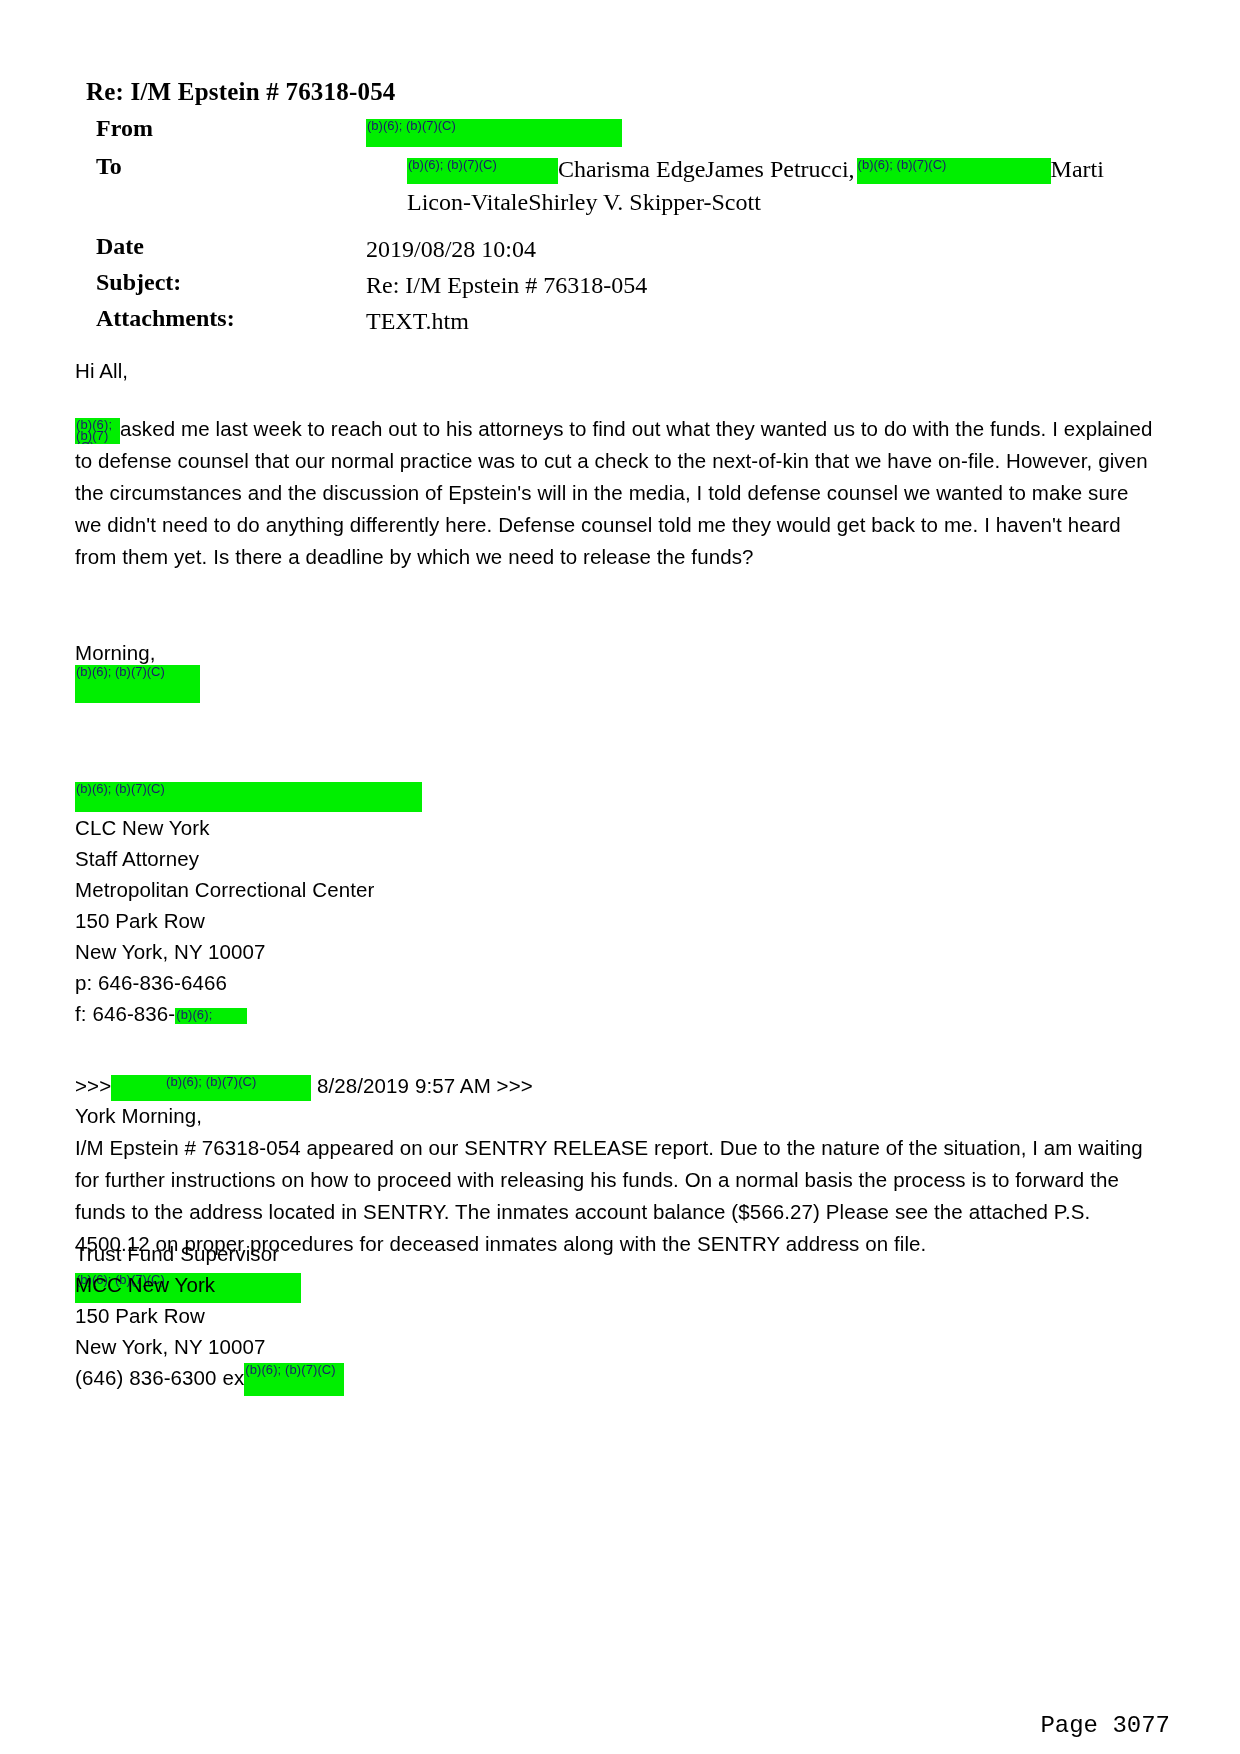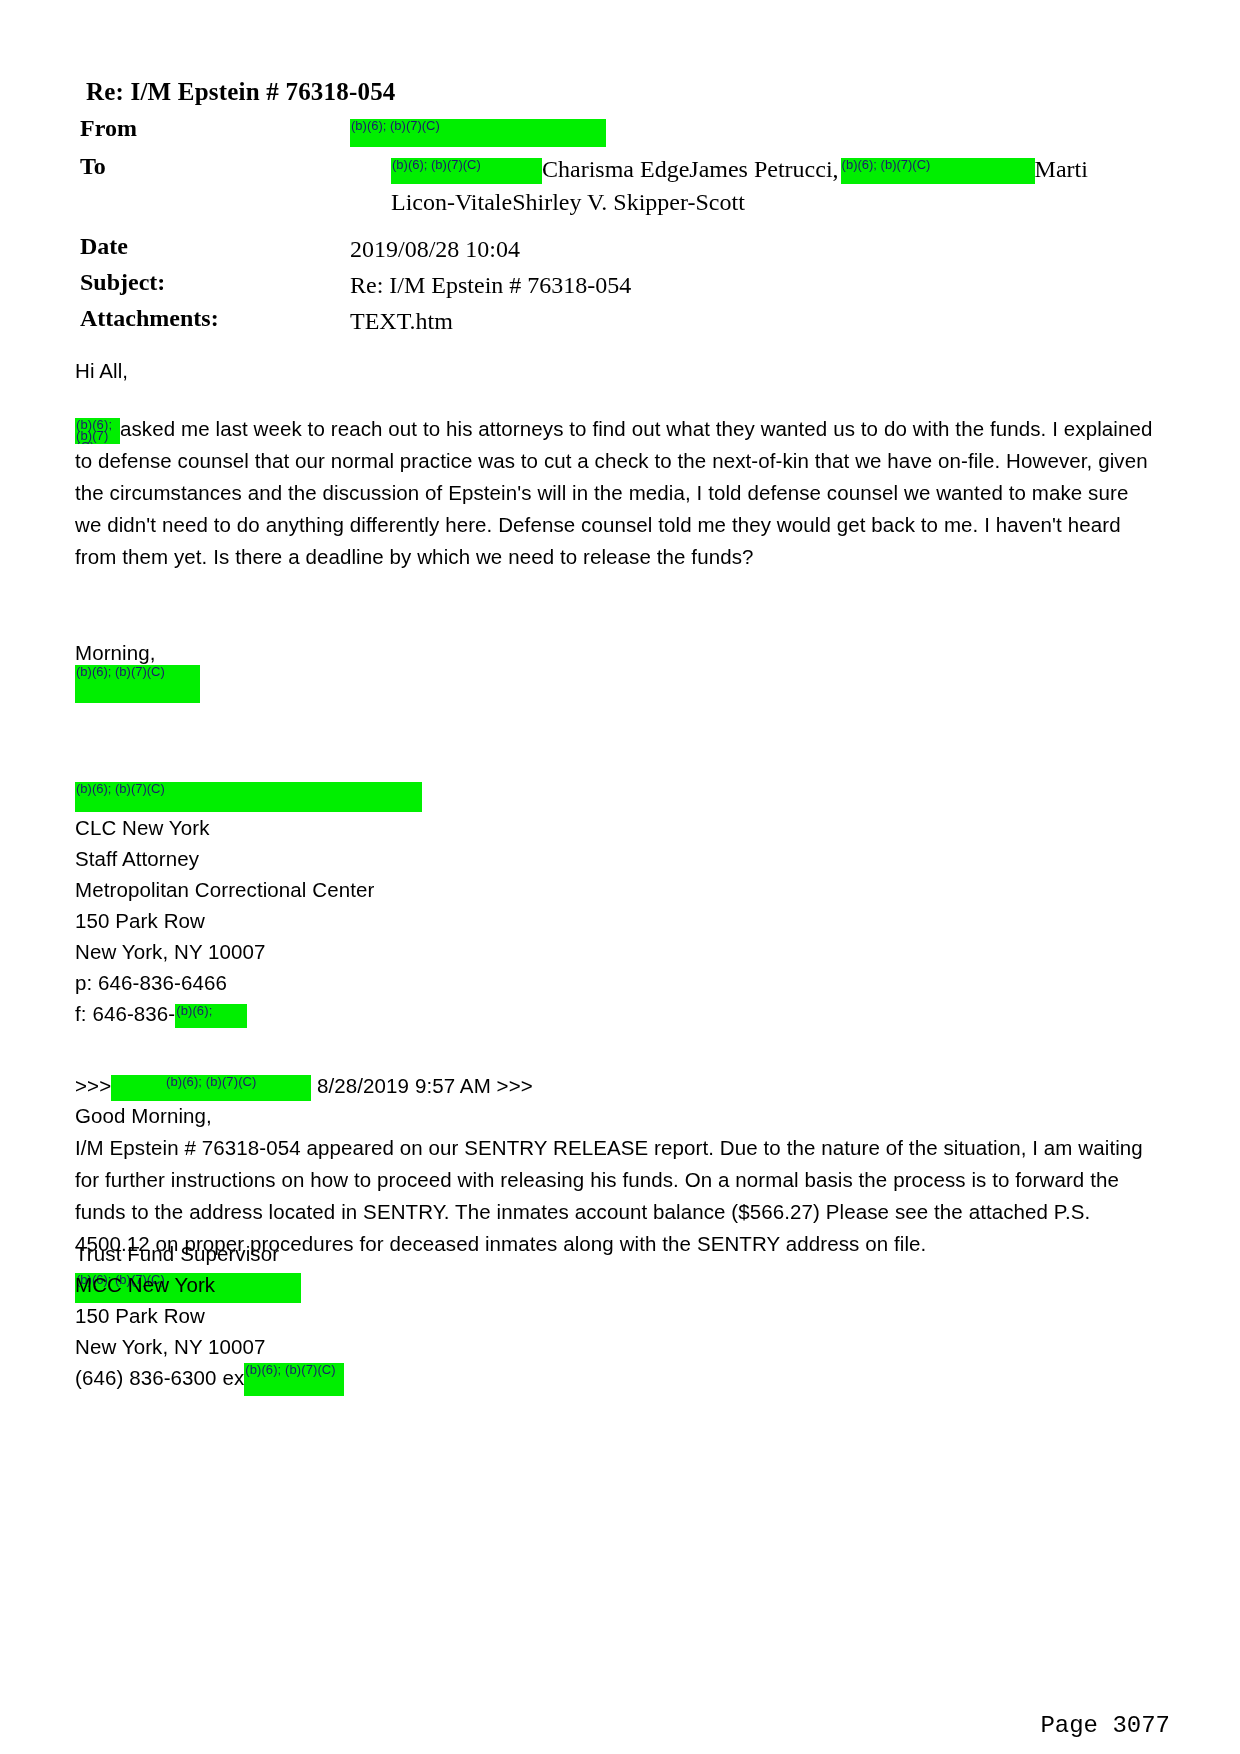--- a/index.html
+++ b/index.html
@@ -28,21 +28,21 @@
     left: 86px;
     top: 78px;
     font-family: "Liberation Serif", serif;
     font-weight: bold;
     font-size: 25px;
     letter-spacing: 0.2px;
   }
 
   .hdr-table {
     position: absolute;
-    left: 80px;
+    left: 96px;
     top: 113px;
     width: 1070px;
     font-family: "Liberation Serif", serif;
     font-size: 24px;
   }
   .hdr-row {
     display: flex;
     align-items: flex-start;
     min-height: 36px;
   }
@@ -173,31 +173,31 @@
   </div>
 
   <div class="body-text" id="sig1-block">
     <div>CLC New York</div>
     <div>Staff Attorney</div>
     <div>Metropolitan Correctional Center</div>
     <div>150 Park Row</div>
     <div>New York, NY 10007</div>
     <div>p: 646-836-6466</div>
     <div>
-      <span>f: 646-836-</span><span class="redact" style="width:72px;height:24px;">(b)(6);</span>
+      <span>f: 646-836-</span><span class="redact" style="width:72px;height:16px;">(b)(6);</span>
     </div>
   </div>
 
   <div class="body-text" id="reply-head">
     <span>&gt;&gt;&gt;</span><span class="redact" style="width:200px;height:26px;">(b)(6); (b)(7)(C)</span>
     <span>8/28/2019 9:57 AM &gt;&gt;&gt;</span>
   </div>
 
   <div class="body-text" id="reply-body">
-    <div>Good Morning,</div>
+    <div>York Morning,</div>
     <div>I/M Epstein # 76318-054 appeared on our SENTRY RELEASE report. Due to the nature of the situation, I am waiting for further instructions on how to proceed with releasing his funds. On a normal basis the process is to forward the funds to the address located in SENTRY. The inmates account balance ($566.27) Please see the attached P.S. 4500.12 on proper procedures for deceased inmates along with the SENTRY address on file.</div>
   </div>
 
   <div class="redact-line" id="redact-sig-name-3">
     <span class="redact" style="width:226px;height:30px;">(b)(6); (b)(7)(C)</span>
   </div>
 
   <div class="body-text" id="sig2-block">
     <div>Trust Fund Supervisor</div>
     <div>MCC New York</div>

